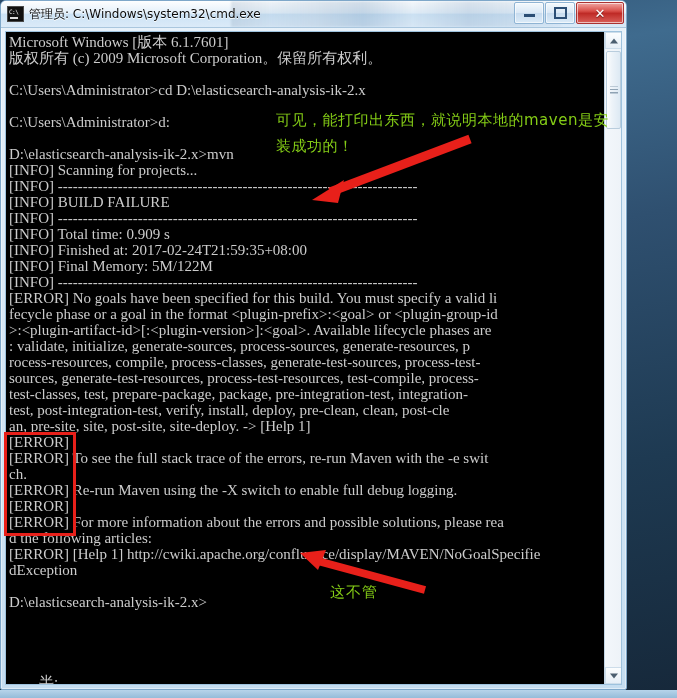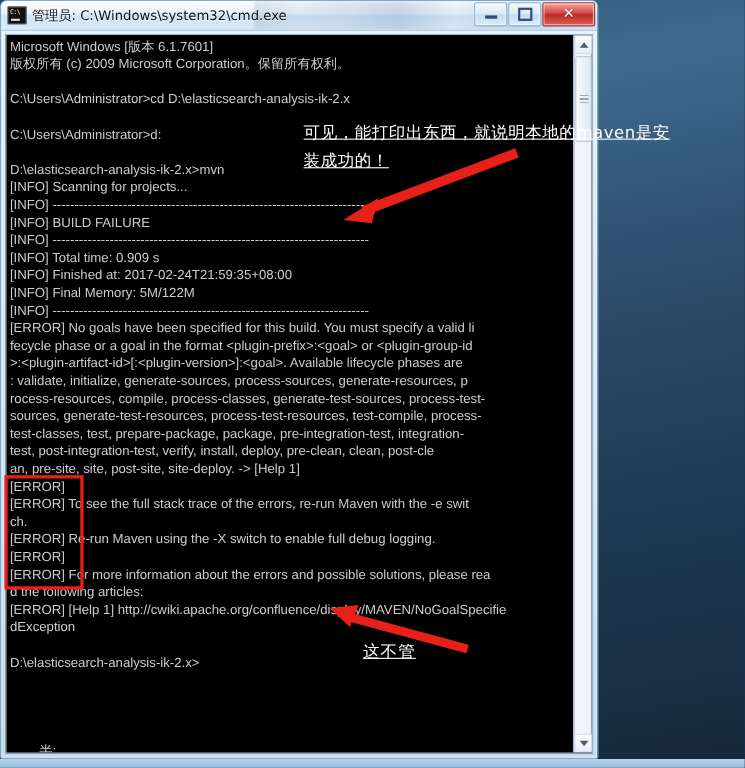--- a/index.html
+++ b/index.html
@@ -33,21 +33,21 @@
        rgba(40,140,70,0.8) 34%,
        rgba(70,110,120,0.55) 52%,
        rgba(90,130,170,0.5) 100%);
     filter: blur(2px);
   }
 
   
   #window {
     position: absolute;
     left: 0; top: 0;
-    width: 544px;
+    width: 627px;
     height: 690px;
     box-sizing: border-box;
     border: 1px solid #7ea7c9;
     border-radius: 6px 6px 2px 2px;
     background: linear-gradient(180deg,#e9f2fa 0%, #d4e6f5 55%, #c5ddf0 100%);
     box-shadow: 0 0 0 1px rgba(255,255,255,0.45) inset;
     overflow: hidden;
   }
 
   #titlebar {
@@ -187,22 +187,22 @@
     border: 1px solid #9ec2dd;
     overflow: hidden;
   }
   #console {
     position: absolute;
     left: 0; top: 0;
     width: 638px;
     height: 652px;
     background: #000000;
     color: #c8c8c8;
-    font-family: Liberation Sans, sans-serif;
-    font-size: 12px;
+    font-family: Liberation Serif, serif;
+    font-size: 15px;
     line-height: 16px;
     white-space: pre;
     overflow: hidden;
     padding: 2px 0 0 3px;
     box-sizing: border-box;
     letter-spacing: 0px;
   }
   .cline {
     height: 16px;
     color: #cccccc;
@@ -264,23 +264,22 @@
   
   #overlay {
     position: absolute;
     left: 0; top: 0;
     width: 677px; height: 698px;
     pointer-events: none;
   }
   .anno-text {
     position: absolute;
     font-family: "DejaVu Sans", sans-serif;
-    color: #ffffff;
+    color: #84cc16;
     white-space: pre;
-    text-decoration: underline;
   }
   #anno1 {
     left: 276px;
     top: 107px;
     font-size: 15px;
     line-height: 26px;
     letter-spacing: 0.5px;
   }
   #anno2 {
     left: 330px;

